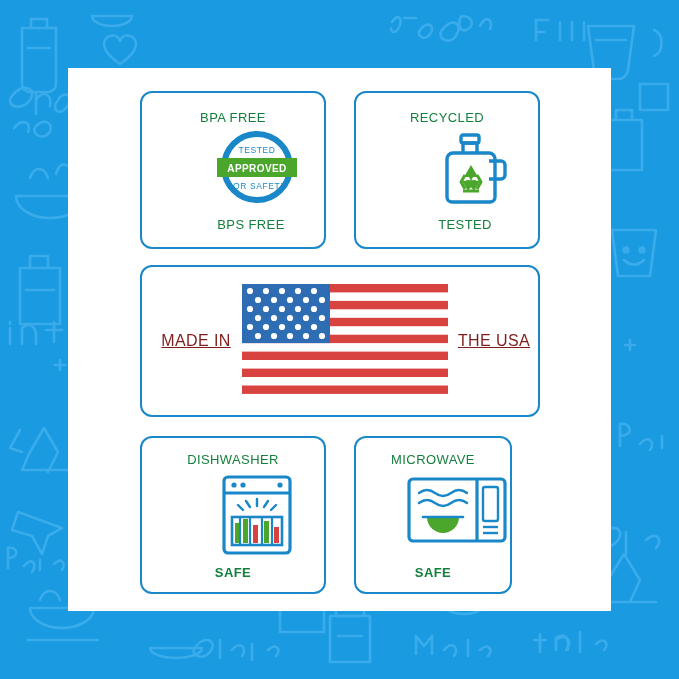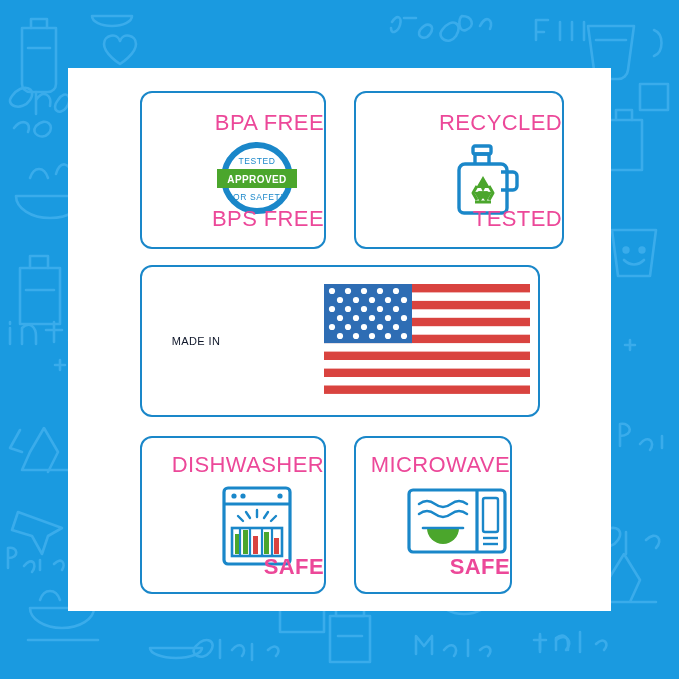--- a/index.html
+++ b/index.html
@@ -49,38 +49,38 @@
   .badge {
     position: absolute;
     border: 2px solid #1a87c9;
     border-radius: 12px;
     background: #ffffff;
     box-sizing: border-box;
   }
 
   .badge-title,
   .badge-sub {
-    text-align: right;
-    color: #ec4899;
-    font-size: 22px;
+    text-align: center;
+    color: #15803d;
+    font-size: 13px;
     letter-spacing: 0.4px;
     font-family: "Liberation Sans", sans-serif;
   }
 
   
   #badge-bpa {
     left: 0px;
     top: 0px;
     width: 186px;
     height: 158px;
   }
   #badge-recycled {
     left: 214px;
     top: 0px;
-    width: 210px;
+    width: 186px;
     height: 158px;
   }
   #badge-bpa .badge-title,
   #badge-recycled .badge-title {
     margin-top: 17px;
   }
   #badge-bpa .badge-sub,
   #badge-recycled .badge-sub {
     position: absolute;
     left: 12px;
@@ -102,27 +102,28 @@
     left: 0px;
     top: 174px;
     width: 400px;
     height: 152px;
     display: flex;
     align-items: center;
     justify-content: space-between;
     padding: 0 8px;
   }
   #badge-usa .usa-text {
-    color: #0f172a;
-    font-size: 11px;
+    color: #7f1d1d;
+    font-size: 16px;
     letter-spacing: 0.4px;
     white-space: nowrap;
     flex: 0 0 auto;
     width: 92px;
     text-align: center;
+    text-decoration: underline;
   }
   #flag-wrap {
     flex: 0 0 auto;
   }
 
   
   #badge-dishwasher {
     left: 0px;
     top: 345px;
     width: 186px;
@@ -321,20 +322,21 @@
                 <circle cx="56" cy="43" r="3.1"></circle>
                 <circle cx="72" cy="43" r="3.1"></circle>
               <circle cx="16" cy="52" r="3.1"></circle>
                 <circle cx="32" cy="52" r="3.1"></circle>
                 <circle cx="48" cy="52" r="3.1"></circle>
                 <circle cx="64" cy="52" r="3.1"></circle>
                 <circle cx="80" cy="52" r="3.1"></circle>
             </g>
           </svg>
         </div>
+        <div class="usa-text">THE USA</div>
       </div>
 
       <div class="badge" id="badge-dishwasher">
         <div class="badge-title">DISHWASHER</div>
         <div class="icon-slot">
           <svg width="90" height="84" viewBox="0 0 90 84" xmlns="http://www.w3.org/2000/svg">
             <rect x="12" y="4" width="66" height="76" rx="4" fill="none" stroke="#1a87c9" stroke-width="3.2"></rect>
             <path d="M12 20 h66" stroke="#1a87c9" stroke-width="3.2"></path>
             <circle cx="22" cy="12" r="2.6" fill="#1a87c9"></circle>
             <circle cx="31" cy="12" r="2.6" fill="#1a87c9"></circle>

